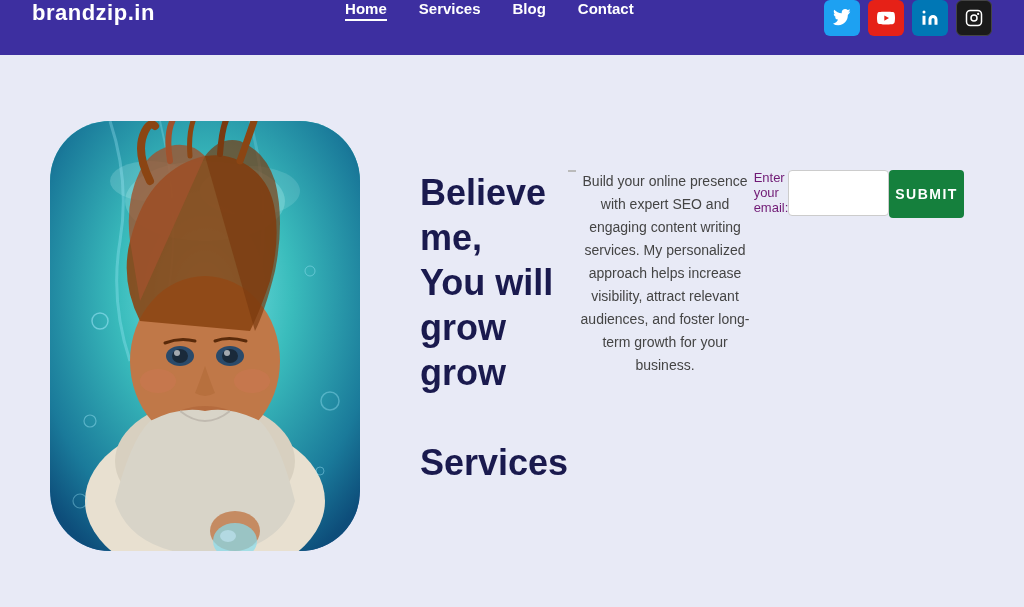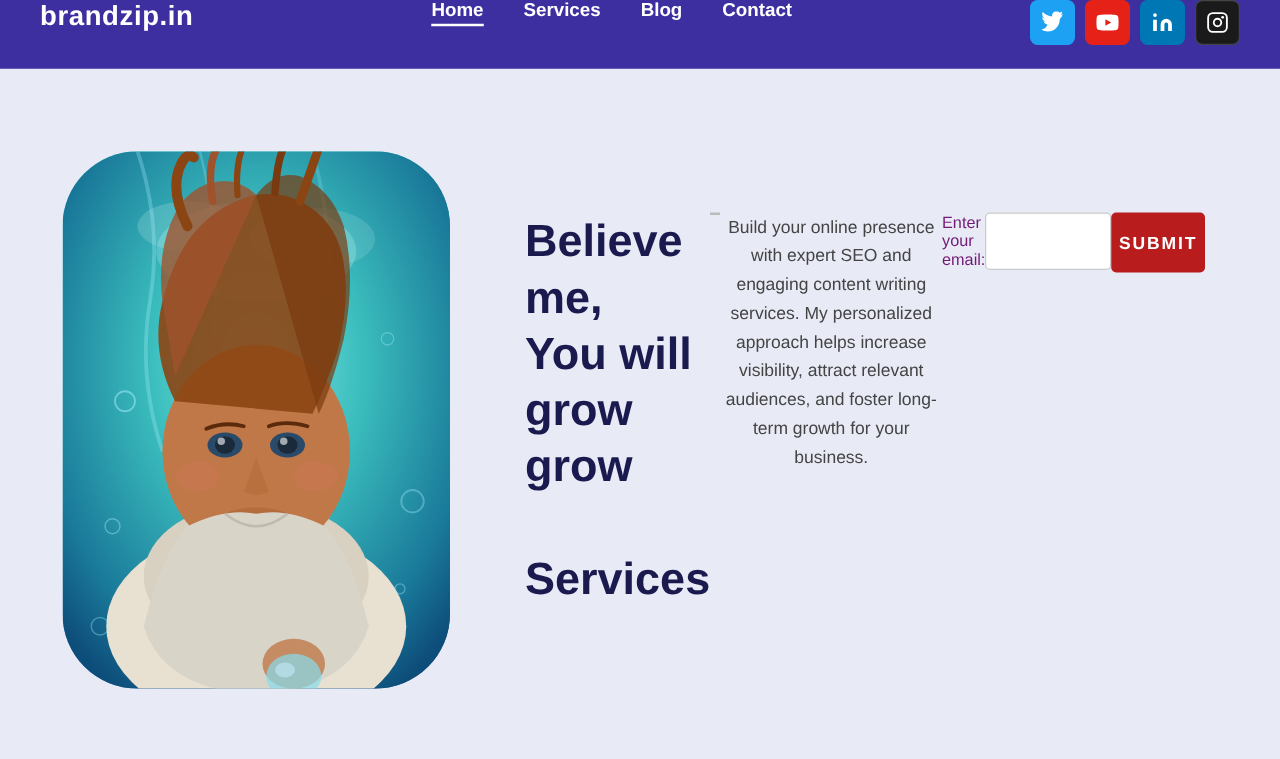--- a/index.html
+++ b/index.html
@@ -136,21 +136,21 @@
       padding: 0 14px;
       font-size: 14px;
       outline: none;
       background: #fff;
       margin-bottom: 12px;
     }
     .submit-btn {
       width: 100%;
       max-width: 450px;
       height: 48px;
-      background: #b91c1c;
+      background: #15803d;
       color: #fff;
       border: none;
       border-radius: 4px;
       font-size: 14px;
       font-weight: 700;
       letter-spacing: 1.5px;
       cursor: pointer;
       text-transform: uppercase;
     }
   </style>

